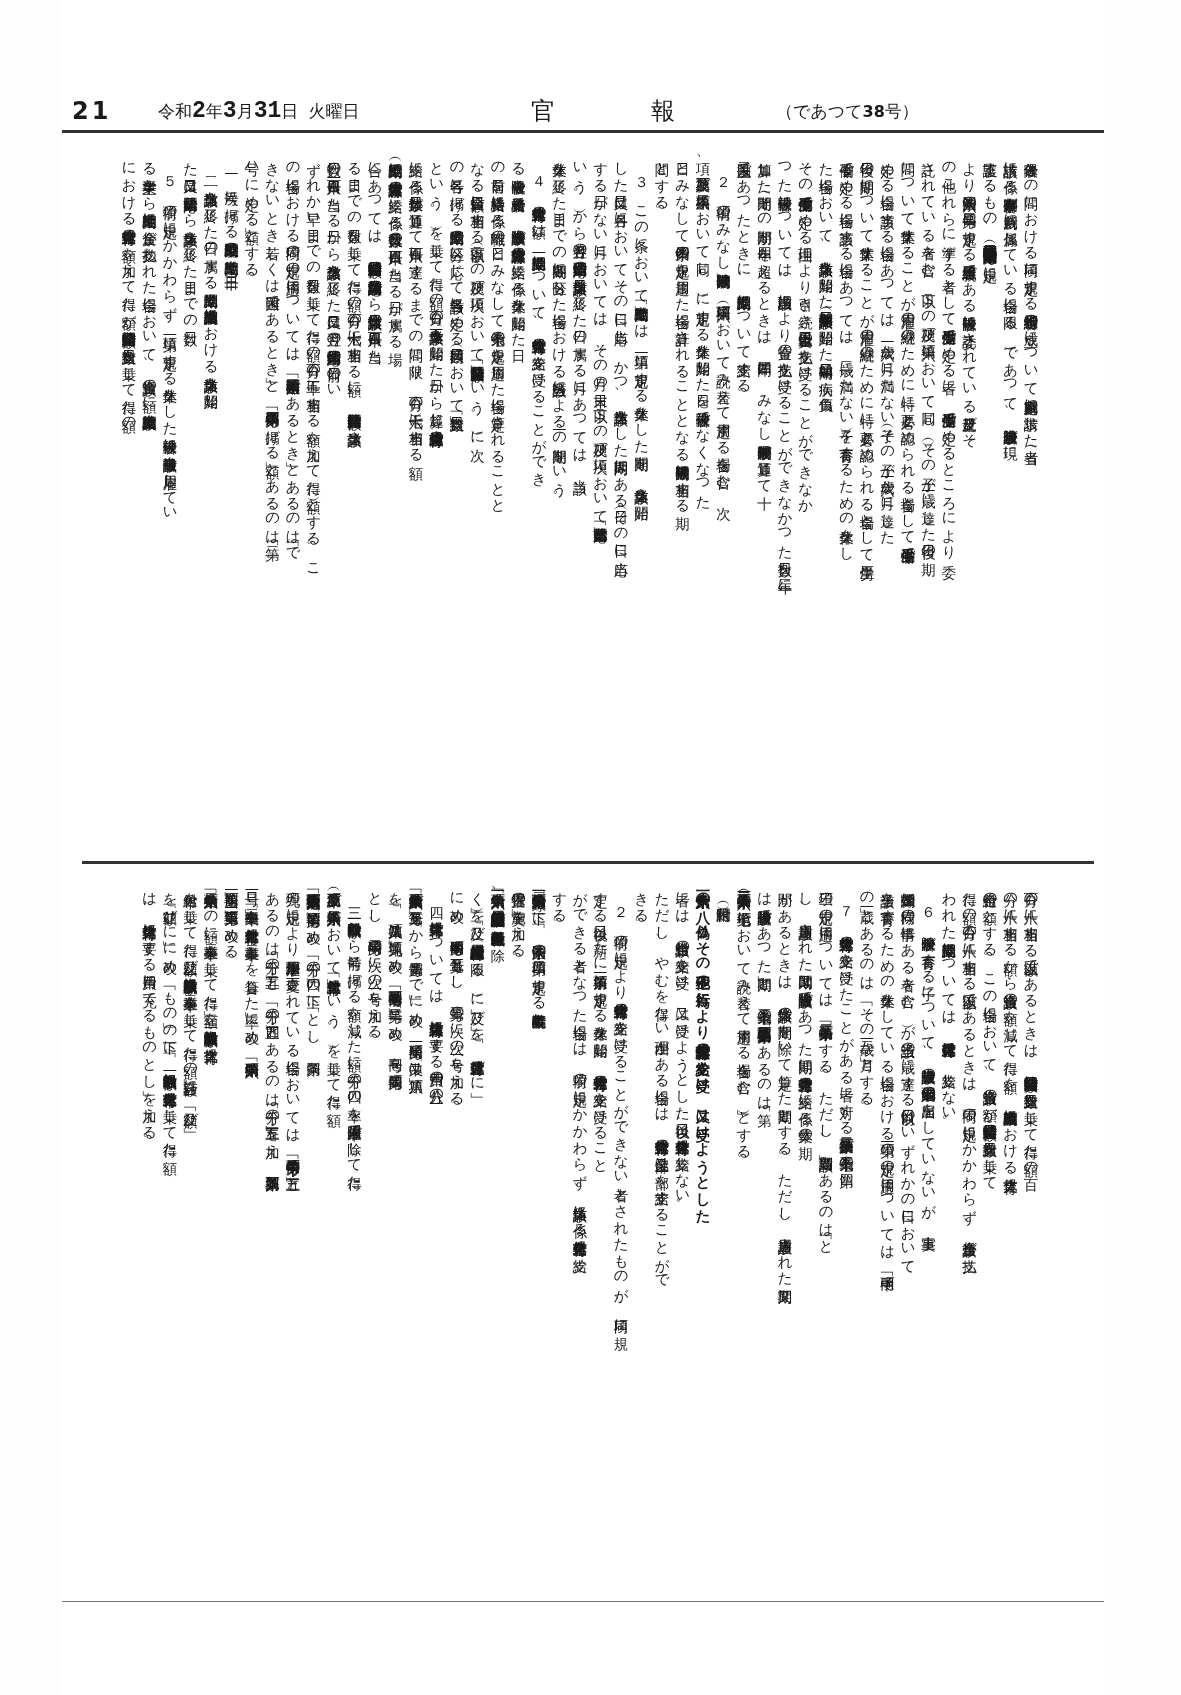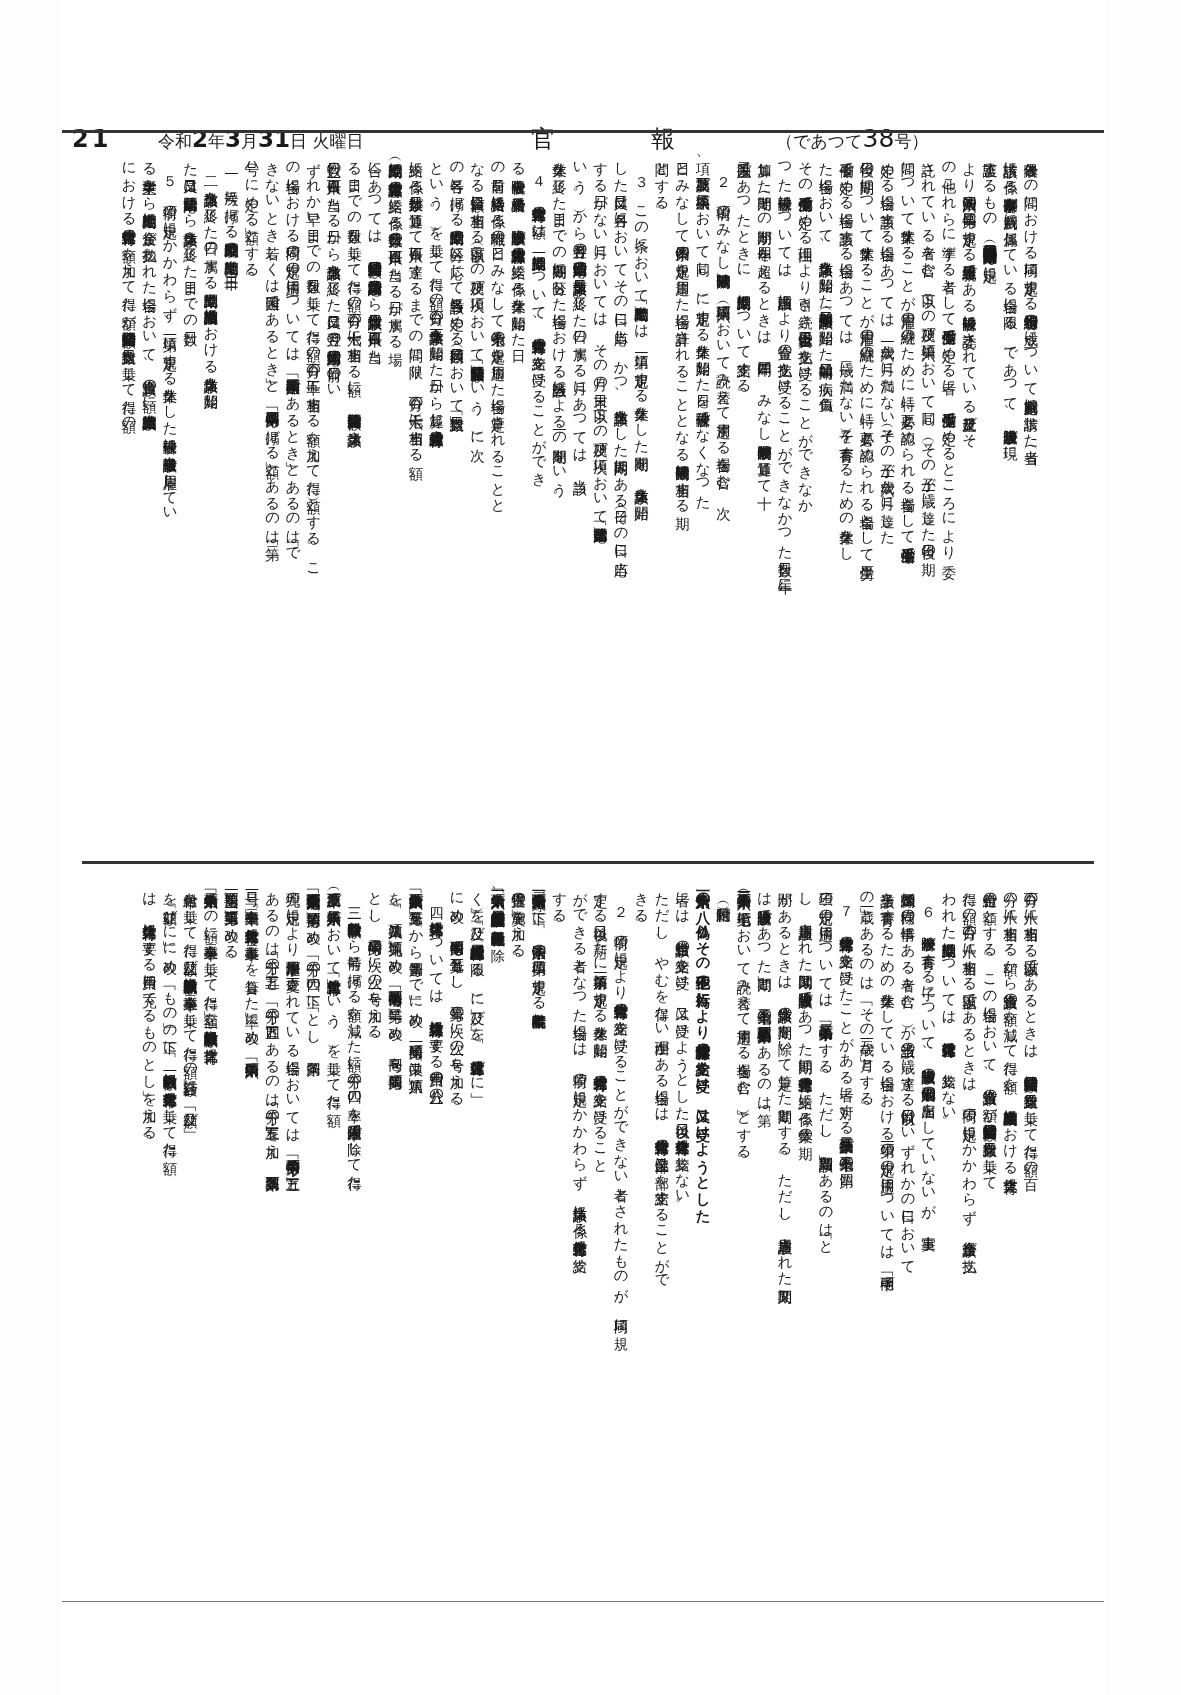--- a/index.html
+++ b/index.html
@@ -1,26 +1,26 @@
 <!DOCTYPE html>
 <html><head>
 <meta charset="utf-8">
 <style>
   html, body { margin:0; padding:0; background:#fdfdfd; }
   body { width:1181px; height:1695px; position:relative; font-family:"DejaVu Serif", serif; color:#1a1a1a; overflow:hidden; }
   .page { position:absolute; left:60px; top:0; width:1045px; height:1695px; background:#ffffff; }
   .header { position:absolute; left:60px; top:94px; width:1045px; height:36px; font-family:"DejaVu Sans", sans-serif; }
-  .header span { position:absolute; top:0; line-height:34px; white-space:nowrap;margin-top:28px; }
+  .header span { position:absolute; top:0; line-height:34px; white-space:nowrap; }
   .h-page { left:12px; font-size:24px; font-weight:bold; letter-spacing:3px; }
-  .h-date { left:98px; font-size:17px; }
+  .h-date { left:98px; font-size:17px;font-family:Liberation Mono, monospace; }
   .h-date b { font-size:23px; font-weight:bold; }
   .h-title1 { left:471px; font-size:24px; }
   .h-title2 { left:591px; font-size:24px; }
   .h-issue { left:716px; font-size:17px; }
-  .h-issue b { font-size:25px; font-weight:normal;text-align:center; }
+  .h-issue b { font-size:16px; font-weight:bold;text-align:center; }
   .rule-top { position:absolute; left:62px; top:130px; width:1042px; height:3px; background:#333; }
   .rule-mid { position:absolute; left:82px; top:861px; width:1012px; height:3px; background:#333; }
   .rule-bot { position:absolute; left:62px; top:1601px; width:1042px; height:1px; background:#777; }
   .band { position:absolute; writing-mode:vertical-rl; font-size:14.4px; line-height:20.5px; letter-spacing:0.2px; text-align:justify; }
   .band-top { right:140px; top:152px; width:920px; height:700px; }
   .band-bottom { right:140px; top:882px; width:920px; height:712px; }
   .col { display:block; white-space:nowrap; }
   .indent { padding-top:14px; }
   .heading { font-weight:bold; font-family:"DejaVu Sans", sans-serif; }
 </style>

